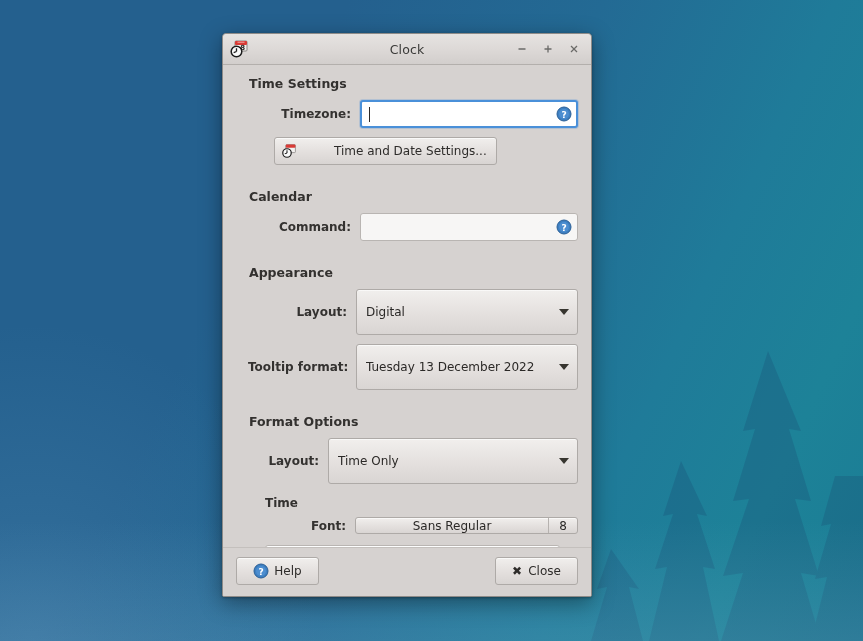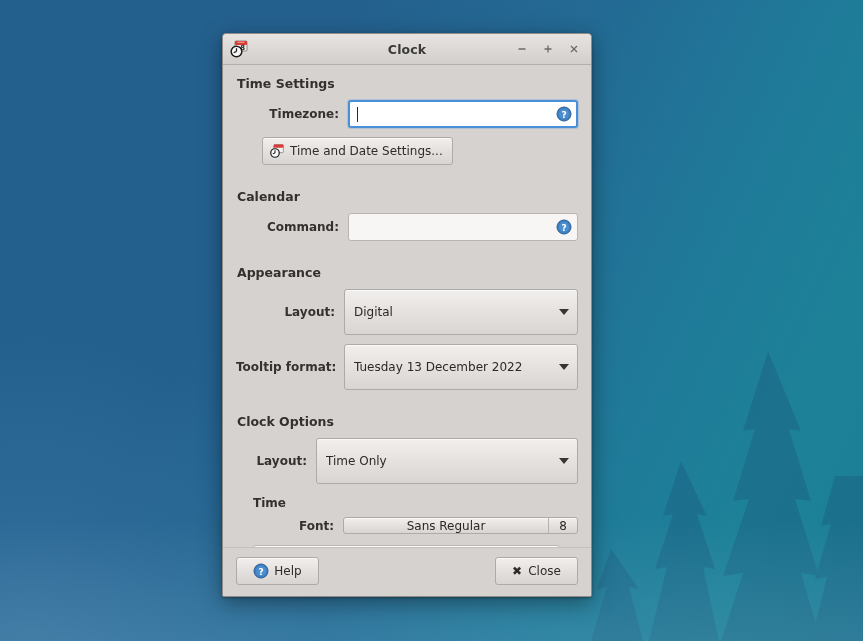--- a/index.html
+++ b/index.html
@@ -66,42 +66,42 @@
     border-bottom: 1px solid #b3afac;
     display: flex; align-items: center;
     padding: 0 4px 0 6px;
     position: relative;
     border-radius: 3px 3px 0 0;
   }
   .title-text {
     position: absolute; left: 0; right: 0;
     text-align: center;
     font-size: 12.5px;
-    font-weight: bold;
+    font-weight: normal;
     color: #3a3a38;
     pointer-events: none;
     letter-spacing: .1px;
   }
   .win-btns { margin-left: auto; display: flex; align-items: center; z-index: 2; }
   .win-btn {
     width: 26px; height: 22px;
     display: flex; align-items: center; justify-content: center;
     color: #6a6a68; font-size: 14px; line-height: 1;
     cursor: default;
   }
   .win-btn svg { display:block; }
 
   
   .app-icon { width: 20px; height: 20px; z-index: 2; display:block; }
 
   
   .content {
     flex: 1 1 auto;
     background: #d6d2d0;
-    padding: 11px 13px 0 13px;
+    padding: 11px 13px 0 25px;
     display: flex; flex-direction: column;
     overflow: hidden;
   }
 
   .section-title {
     font-size: 12.5px;
     font-weight: bold;
     color: #33312f;
     margin: 0 0 9px 1px;
   }
@@ -171,21 +171,21 @@
     display: inline-flex; align-items: center; justify-content: center;
     font-size: 12px;
     color: #2e2c2a;
     padding: 0 11px;
     cursor: default;
     box-shadow: 0 1px 0 rgba(255,255,255,0.65) inset;
     white-space: nowrap;
   }
   .btn .bicon { margin-right: 5px; display: flex; align-items: center; }
 
-  .tds-btn { margin-left: 26px; padding: 0 9px 0 6px; }
+  .tds-btn { margin-left: 26px; padding: 0 9px 0 6px; gap: 32px; }
 
   
   .combo {
     flex: 1 1 auto;
     height: 46px;
     background: linear-gradient(to bottom, #f1efed 0%, #e4e0de 55%, #d9d5d3 100%);
     border: 1px solid #aeaaa7;
     border-radius: 3px;
     display: flex; align-items: center;
     padding: 0 8px 0 9px;
@@ -354,21 +354,21 @@
       </div>
 
       <div class="row">
         <div class="row-label lbl-w2">Tooltip format:</div>
         <div class="combo">
           <span class="combo-text">Tuesday 13 December 2022</span>
           <span class="arrow"></span>
         </div>
       </div>
 
-      <div class="section-title" style="margin-top:15px;">Clock Options</div>
+      <div class="section-title" style="margin-top:15px;">Format Options</div>
 
       <div class="row">
         <div class="row-label lbl-w3">Layout:</div>
         <div class="combo">
           <span class="combo-text">Time Only</span>
           <span class="arrow"></span>
         </div>
       </div>
 
       <div class="subsection-title">Time</div>

